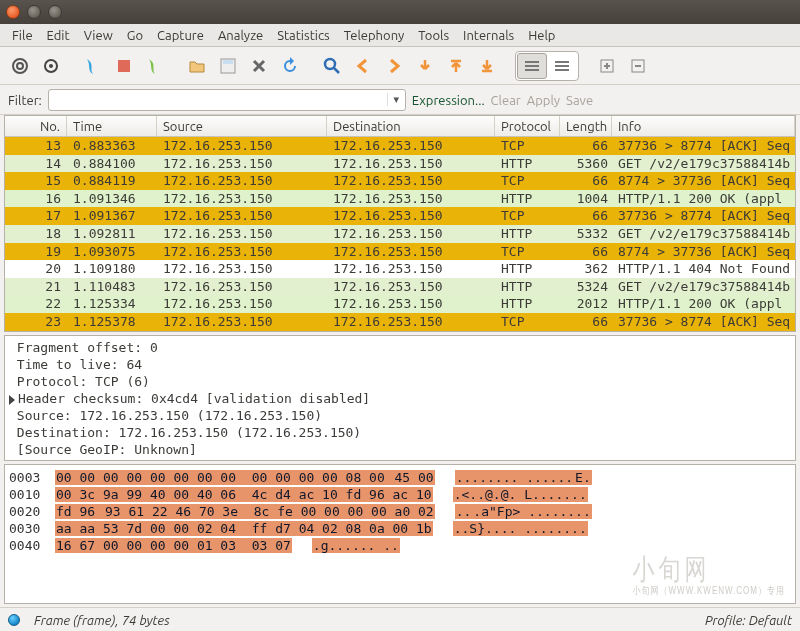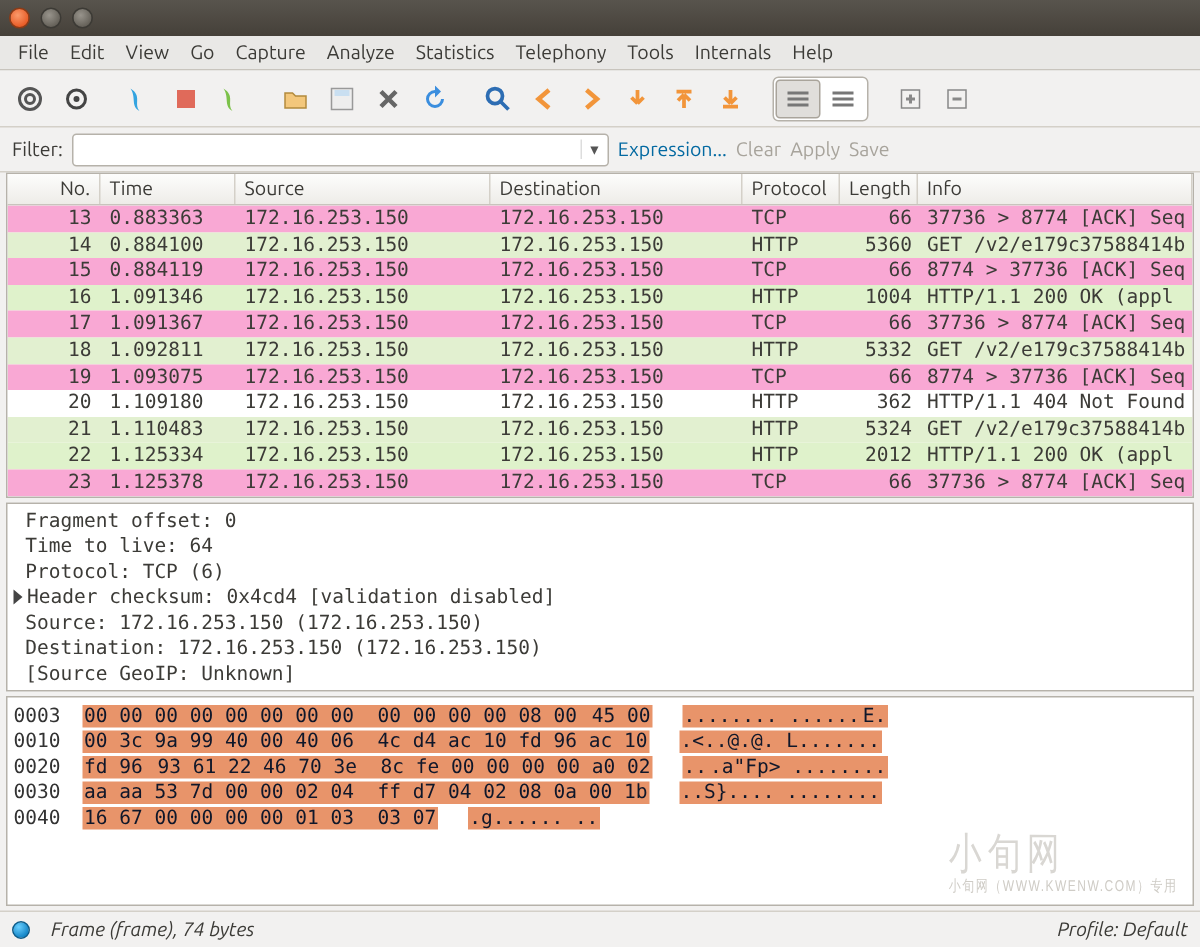--- a/index.html
+++ b/index.html
@@ -76,21 +76,21 @@
     border: 1px solid #b6b2aa;
     border-radius: 3px;
     background:#fff;
     display:flex; align-items:center;
     position:relative;
   }
   .filter-input input {
     flex:1; border:none; outline:none; font-size:13px; padding:0 6px; background:transparent;
   }
   .filter-input .dd { width:18px; text-align:center; color:#555; font-size:11px; border-left:1px solid #ddd; cursor:default;}
-  .link { color:#0369a1; }
+  .link { color:#14532d; }
   .link.dim { color:#a8a49c; }
   
   .plist {
     height: 217px;
     background:#fff;
     border:1px solid #b6b2aa;
     margin: 0 4px 3px 4px;
     display:flex; flex-direction:column;
     overflow:hidden;
   }
@@ -108,21 +108,21 @@
   .pl-body { flex:1; overflow:hidden; font-family:"DejaVu Sans Mono","Liberation Mono",monospace; font-size:13px; }
   .pl-row { display:flex; height:17.6px; line-height:17.6px; }
   .pl-row > div { padding: 0 4px 0 6px; overflow:hidden; white-space:nowrap; }
   .c-no   { width: 62px; text-align:right; padding-right:6px !important;}
   .c-time { width: 90px; }
   .c-src  { width: 170px; }
   .c-dst  { width: 168px; }
   .c-prot { width: 65px; }
   .c-len  { width: 52px; text-align:right; padding-right:4px !important;}
   .c-info { flex:1; }
-  .bg-tcp   { background:#f9a8d4; }
+  .bg-tcp   { background:#eab308; }
   .bg-http1 { background:#e2f0d0; }
   .bg-http2 { background:#dff2cb; }
   .bg-plain { background:#ffffff; }
   
   .details {
     height: 126px;
     background:#fff;
     border:1px solid #b6b2aa;
     margin: 0 4px 3px 4px;
     padding: 3px 4px;

